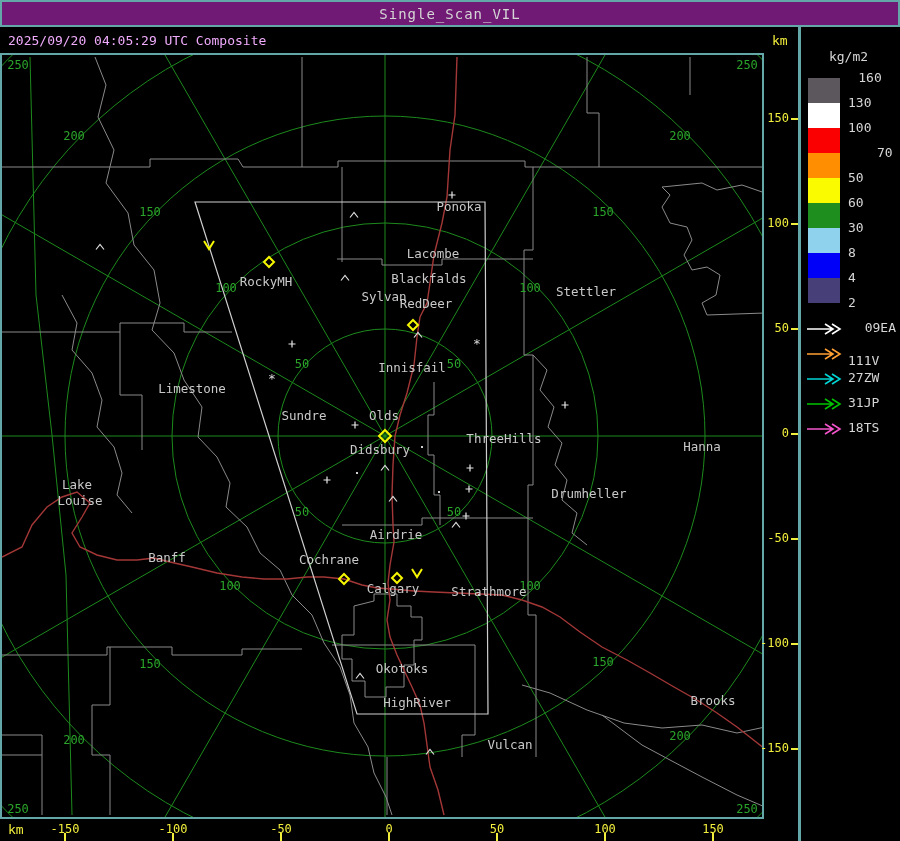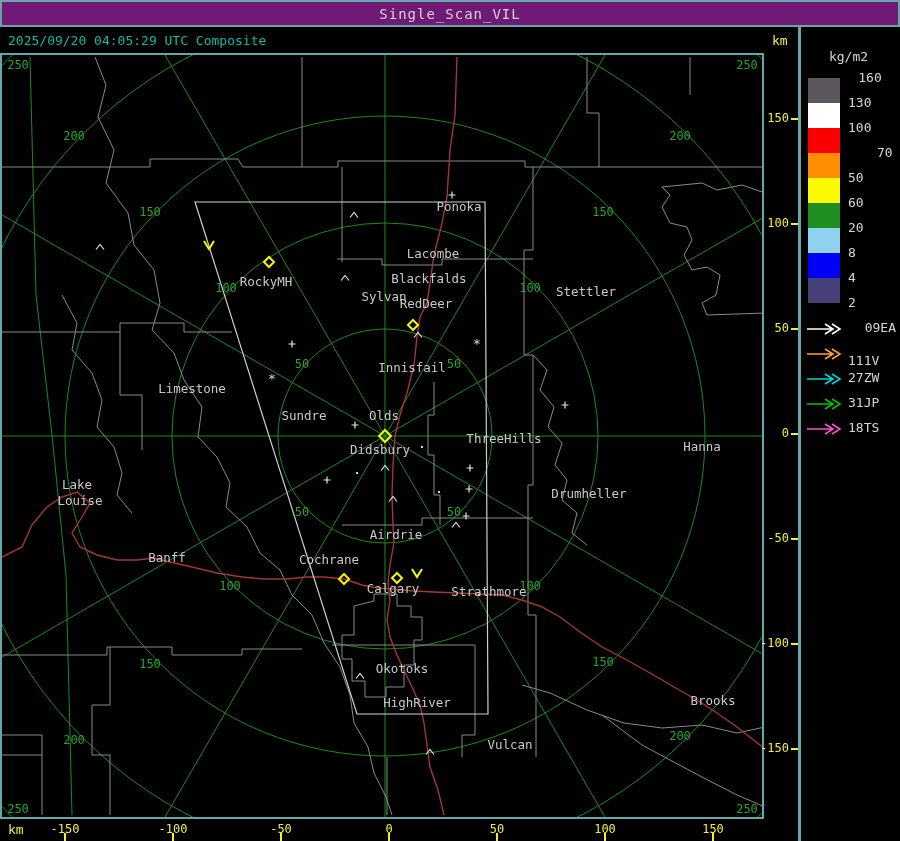--- a/index.html
+++ b/index.html
@@ -1,20 +1,20 @@
 <!DOCTYPE html>
 <html><head>
 <meta charset="utf-8">
 <style>
   html,body{margin:0;padding:0;background:#000;width:900px;height:841px;overflow:hidden;
     font-family:"DejaVu Sans Mono","Liberation Mono",monospace;}
   #titlebar{position:absolute;left:0;top:0;width:900px;height:27px;box-sizing:border-box;
     border:2px solid #63a7a9;background:#701a75;color:#d6d6d6;font-size:14px;
     display:flex;align-items:center;justify-content:center;letter-spacing:1px;}
-  #timestamp{position:absolute;left:8px;top:33px;color:#14b8a6;font-size:13px;white-space:pre;}
+  #timestamp{position:absolute;left:8px;top:33px;color:#f0abfc;font-size:13px;white-space:pre;}
   #km-top-right{position:absolute;left:772px;top:33px;color:#f2ef3c;font-size:13px;}
   #map-frame{position:absolute;left:0;top:53px;width:764px;height:766px;box-sizing:border-box;
     border:2px solid #63a7a9;background:#000;}
   #map{display:block;}
   #right-axis{position:absolute;left:760px;top:53px;width:38px;height:766px;}
   #right-axis .ylab{position:absolute;right:9px;width:40px;text-align:right;color:#f2ef3c;font-size:12px;}
   #right-axis .ytick{position:absolute;right:0;width:7px;height:2px;background:#f2ef3c;}
   #bottom-axis{position:absolute;left:0;top:820px;width:798px;height:21px;}
   #bottom-axis .kmlab{position:absolute;left:8px;top:2px;color:#f2ef3c;font-size:13px;}
   #bottom-axis .xlab{position:absolute;top:2px;transform:translateX(-50%);color:#f2ef3c;font-size:12px;}
@@ -220,21 +220,21 @@
     <div class="swatch" style="top: 176px; background: rgb(30, 143, 30);"></div>
     <div class="swatch" style="top: 201px; background: rgb(143, 210, 238);"></div>
     <div class="swatch" style="top: 226px; background: rgb(0, 0, 248);"></div>
     <div class="swatch" style="top: 251px; background: rgb(71, 64, 120);"></div>
     <div class="swatch-label" style="top: 43px; text-align: center;">160</div>
     <div class="swatch-label" style="top: 68px;">130</div>
     <div class="swatch-label" style="top: 93px;">100</div>
     <div class="swatch-label" style="top: 118px; margin-left: 29px;">70</div>
     <div class="swatch-label" style="top: 143px;">50</div>
     <div class="swatch-label" style="top: 168px;">60</div>
-    <div class="swatch-label" style="top: 193px;">20</div>
+    <div class="swatch-label" style="top: 193px;">30</div>
     <div class="swatch-label" style="top: 218px;">8</div>
     <div class="swatch-label" style="top: 243px;">4</div>
     <div class="swatch-label" style="top: 268px;">2</div>
     <div class="station-arrow" style="top: 294px;"><svg width="40" height="14" viewBox="0 0 40 14">
         <path d="M2 7 H28 M20 2 L28 7 L20 12 M27 2 L35 7 L27 12" stroke="#ffffff" stroke-width="1.6" fill="none"></path>
       </svg></div>
     <div class="station-label" style="top: 293px; text-align: right;">09EA</div>
     <div class="station-arrow" style="top: 319px;"><svg width="40" height="14" viewBox="0 0 40 14">
         <path d="M2 7 H28 M20 2 L28 7 L20 12 M27 2 L35 7 L27 12" stroke="#ffa033" stroke-width="1.6" fill="none"></path>
       </svg></div>

